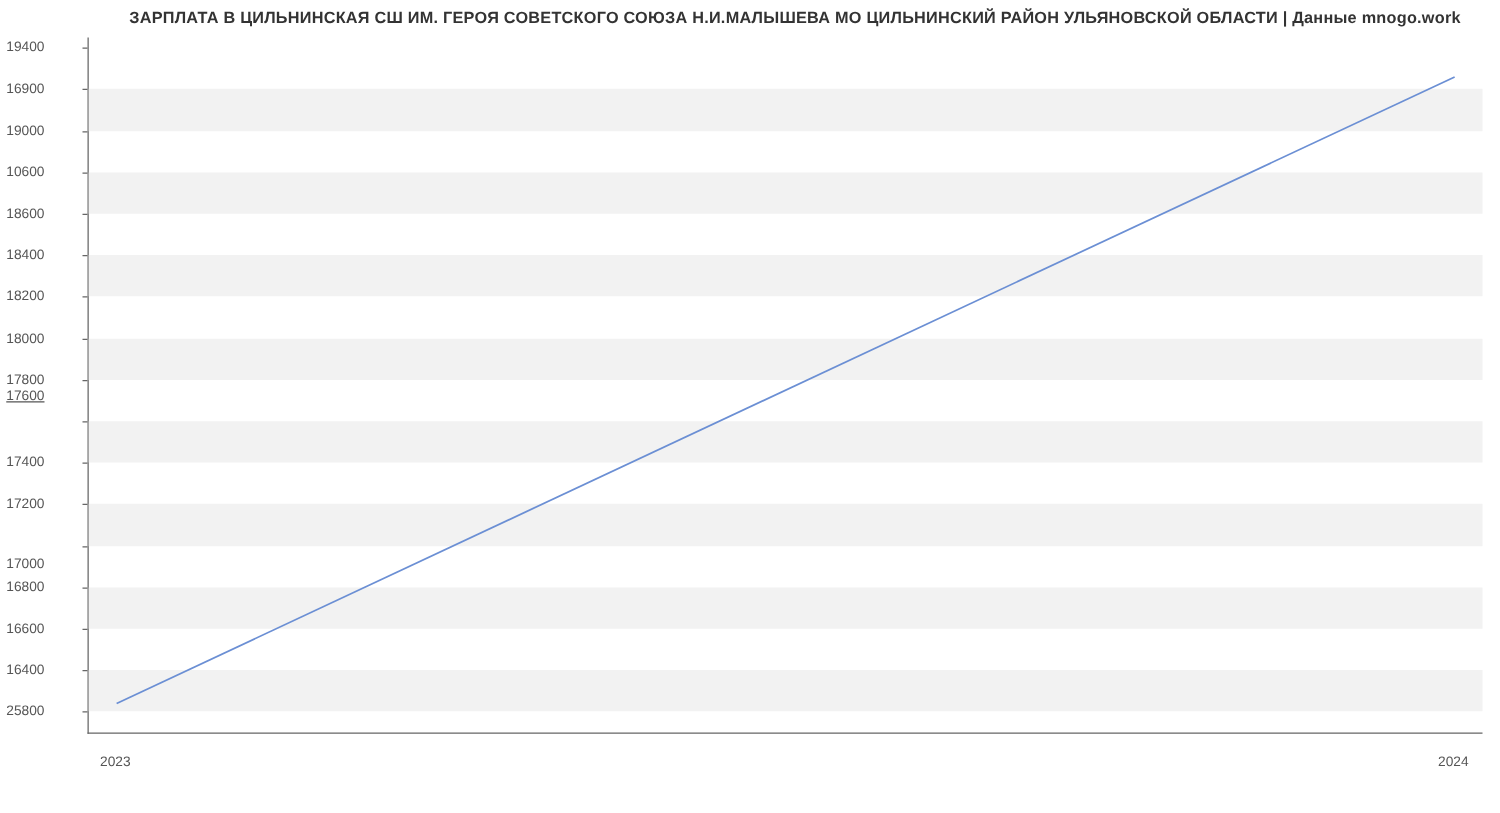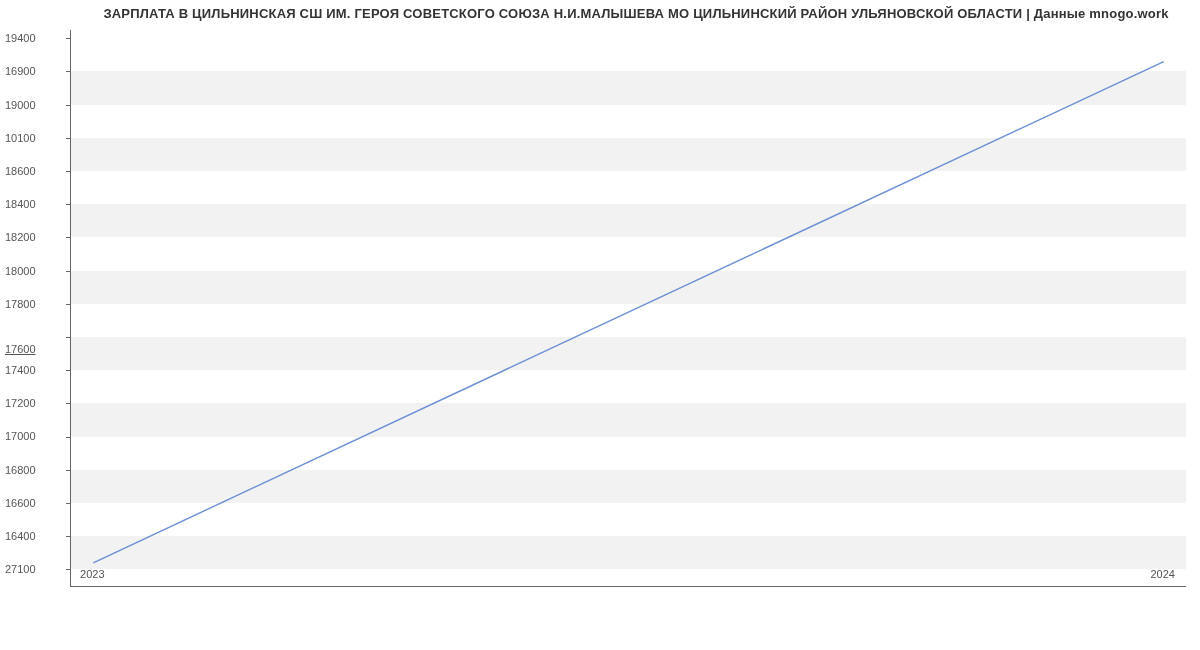--- a/index.html
+++ b/index.html
@@ -55,21 +55,21 @@
   }
   .ytick-mark {
     position: absolute;
     left: 66px;
     width: 4px;
     height: 1px;
     background: #666;
   }
   .xtick-label {
     position: absolute;
-    top: 568px;
+    top: 604px;
     font-size: 11px;
     color: #555;
     transform: translateX(-50%);
     text-align: right;
   }
   svg.line-layer {
     position: absolute;
     left: 0;
     top: 0;
     width: 100%;
@@ -93,47 +93,47 @@
       <div class="band" style="top: 373.433px; height: 33.194px;"></div>
       <div class="band" style="top: 307.045px; height: 33.194px;"></div>
       <div class="band" style="top: 240.657px; height: 33.194px;"></div>
       <div class="band" style="top: 174.269px; height: 33.194px;"></div>
       <div class="band" style="top: 107.881px; height: 33.194px;"></div>
       <div class="band" style="top: 41.4925px; height: 33.194px;"></div>
       <svg class="line-layer" id="line-layer">
         <polyline points="22.3,532.7641791044776 1092.7,31.534328358208974" class="series-line"></polyline>
       </svg>
   </div>
-<div class="ytick-label" style="top: 569.403px;">27100</div>
+<div class="ytick-label" style="top: 569.403px;">25800</div>
     <div class="ytick-mark" style="top: 569.403px;"></div>
     <div class="ytick-label" style="top: 536.209px;">16400</div>
     <div class="ytick-mark" style="top: 536.209px;"></div>
     <div class="ytick-label" style="top: 503.015px;">16600</div>
     <div class="ytick-mark" style="top: 503.015px;"></div>
     <div class="ytick-label" style="top: 469.821px;">16800</div>
     <div class="ytick-mark" style="top: 469.821px;"></div>
-    <div class="ytick-label" style="top: 436px;">17000</div>
+    <div class="ytick-label" style="top: 451px;">17000</div>
     <div class="ytick-mark" style="top: 436.627px;"></div>
     <div class="ytick-label" style="top: 403.433px;">17200</div>
     <div class="ytick-mark" style="top: 403.433px;"></div>
     <div class="ytick-label" style="top: 370.239px;">17400</div>
     <div class="ytick-mark" style="top: 370.239px;"></div>
-    <div class="ytick-label" style="top: 349px; text-decoration: underline;">17600</div>
+    <div class="ytick-label" style="top: 317px; text-decoration: underline;">17600</div>
     <div class="ytick-mark" style="top: 337.045px;"></div>
     <div class="ytick-label" style="top: 303.851px;">17800</div>
     <div class="ytick-mark" style="top: 303.851px;"></div>
     <div class="ytick-label" style="top: 270.657px;">18000</div>
     <div class="ytick-mark" style="top: 270.657px;"></div>
     <div class="ytick-label" style="top: 237.463px;">18200</div>
     <div class="ytick-mark" style="top: 237.463px;"></div>
     <div class="ytick-label" style="top: 204.269px;">18400</div>
     <div class="ytick-mark" style="top: 204.269px;"></div>
     <div class="ytick-label" style="top: 171.075px;">18600</div>
     <div class="ytick-mark" style="top: 171.075px;"></div>
-    <div class="ytick-label" style="top: 137.881px;">10100</div>
+    <div class="ytick-label" style="top: 137.881px;">10600</div>
     <div class="ytick-mark" style="top: 137.881px;"></div>
     <div class="ytick-label" style="top: 104.687px;">19000</div>
     <div class="ytick-mark" style="top: 104.687px;"></div>
     <div class="ytick-label" style="top: 71.4925px;">16900</div>
     <div class="ytick-mark" style="top: 71.4925px;"></div>
     <div class="ytick-label" style="top: 38.2985px;">19400</div>
     <div class="ytick-mark" style="top: 38.2985px;"></div>
     <div class="xtick-label" style="left: 92.3px;">2023</div>
     <div class="xtick-label" style="left: 1162.7px;">2024</div>
   </div>

